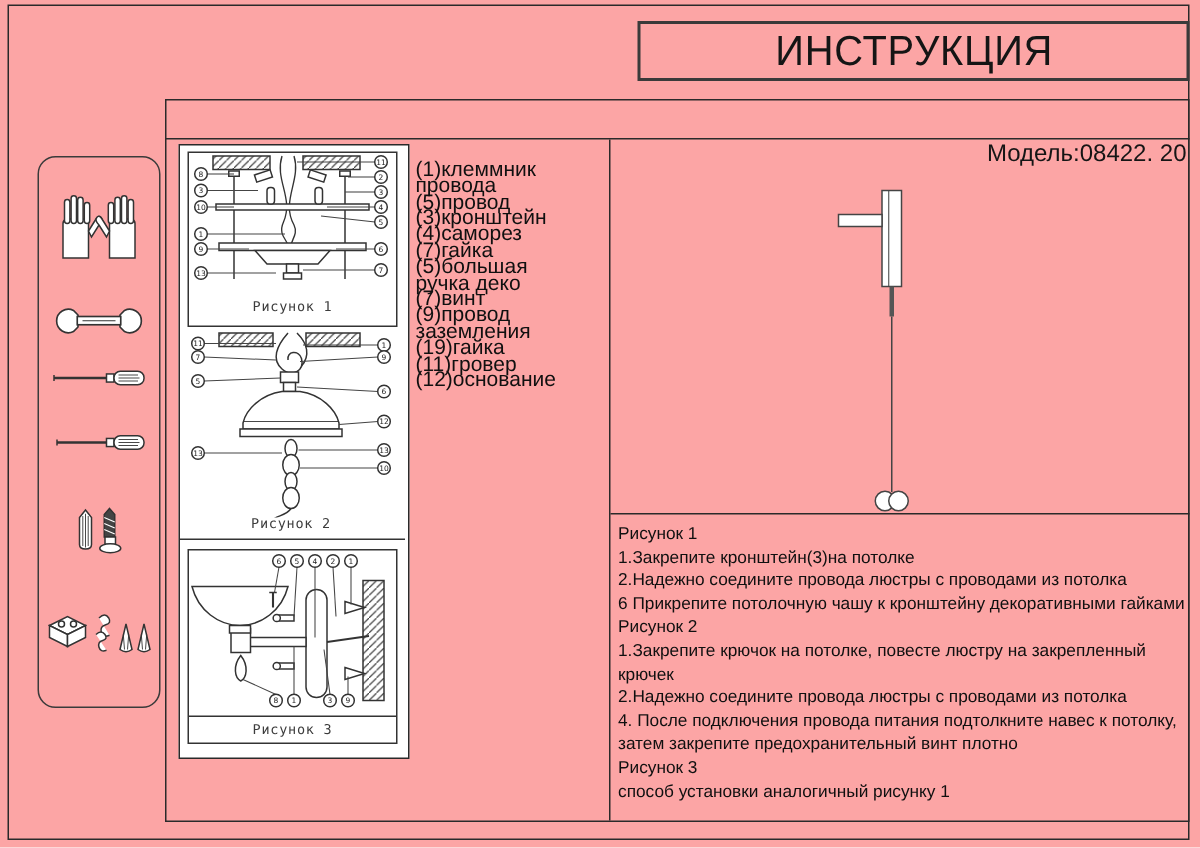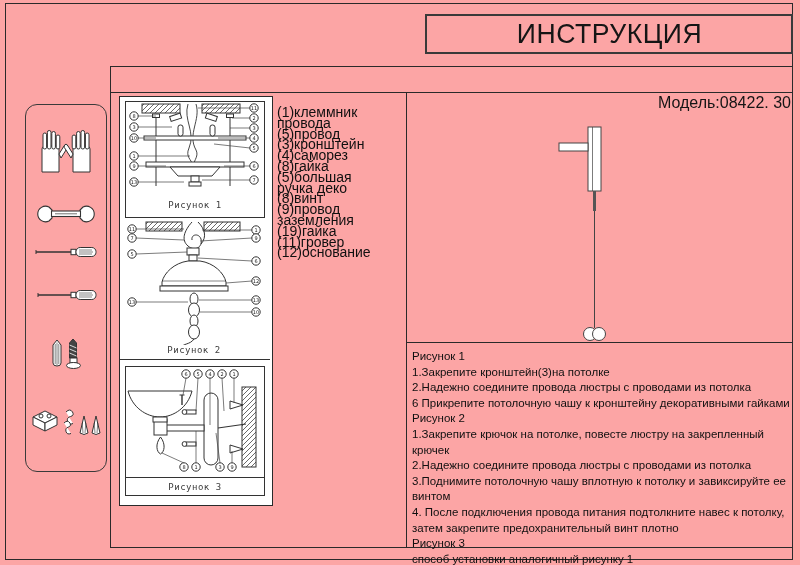--- a/index.html
+++ b/index.html
@@ -338,30 +338,30 @@
         <span class="fig-label">Рисунок 3</span>
       </div>
     </div>
   </div>
 
   <div class="abs parts-list">
       <div>(1)клеммник провода</div>
       <div>(5)провод</div>
       <div>(3)кронштейн</div>
       <div>(4)саморез</div>
-      <div>(8)гайка</div>
+      <div>(7)гайка</div>
       <div>(5)большая ручка деко</div>
-      <div>(8)винт</div>
+      <div>(7)винт</div>
       <div>(9)провод заземления</div>
       <div>(19)гайка</div>
       <div>(11)гровер</div>
       <div>(12)основание</div>
     </div>
 
-  <div class="abs model-text">Модель:08422. 30</div>
+  <div class="abs model-text">Модель:08422. 20</div>
 
   <div class="abs" style="left:535px;top:121px;width:130px;height:225px">
     <svg width="130" height="225" viewBox="0 0 130 225">
       <g stroke="#444" fill="#fff">
         <rect x="53" y="6" width="13" height="64" stroke-width="1"></rect>
         <line x1="57.5" y1="6" x2="57.5" y2="70" stroke-width=".7"></line>
         <rect x="24" y="22" width="29" height="8" stroke-width="1"></rect>
         <line x1="59.5" y1="70" x2="59.5" y2="90" stroke="#555" stroke-width="3"></line>
         <line x1="59.5" y1="90" x2="59.5" y2="207" stroke-width="1"></line>
         <circle cx="55" cy="213" r="6.5" stroke-width="1"></circle>
@@ -373,19 +373,18 @@
   <div class="abs baseline"></div>
 
   <div class="abs instructions">
       <div>Рисунок 1</div>
       <div>1.Закрепите кронштейн(3)на потолке</div>
       <div>2.Надежно соедините провода люстры с проводами из потолка</div>
       <div>6 Прикрепите потолочную чашу к кронштейну декоративными гайками</div>
       <div>Рисунок 2</div>
       <div>1.Закрепите крючок на потолке, повесте люстру на закрепленный крючек</div>
       <div>2.Надежно соедините провода люстры с проводами из потолка</div>
-      <div>3.Поднимите потолочную чашу вплотную к потолку и завиксируйте ее винтом</div>
       <div>4.  После подключения провода питания подтолкните навес к потолку, затем закрепите предохранительный винт плотно</div>
       <div>Рисунок 3</div>
       <div>способ установки аналогичный рисунку 1</div>
     </div>
 
 </div>
 
 </body></html>

